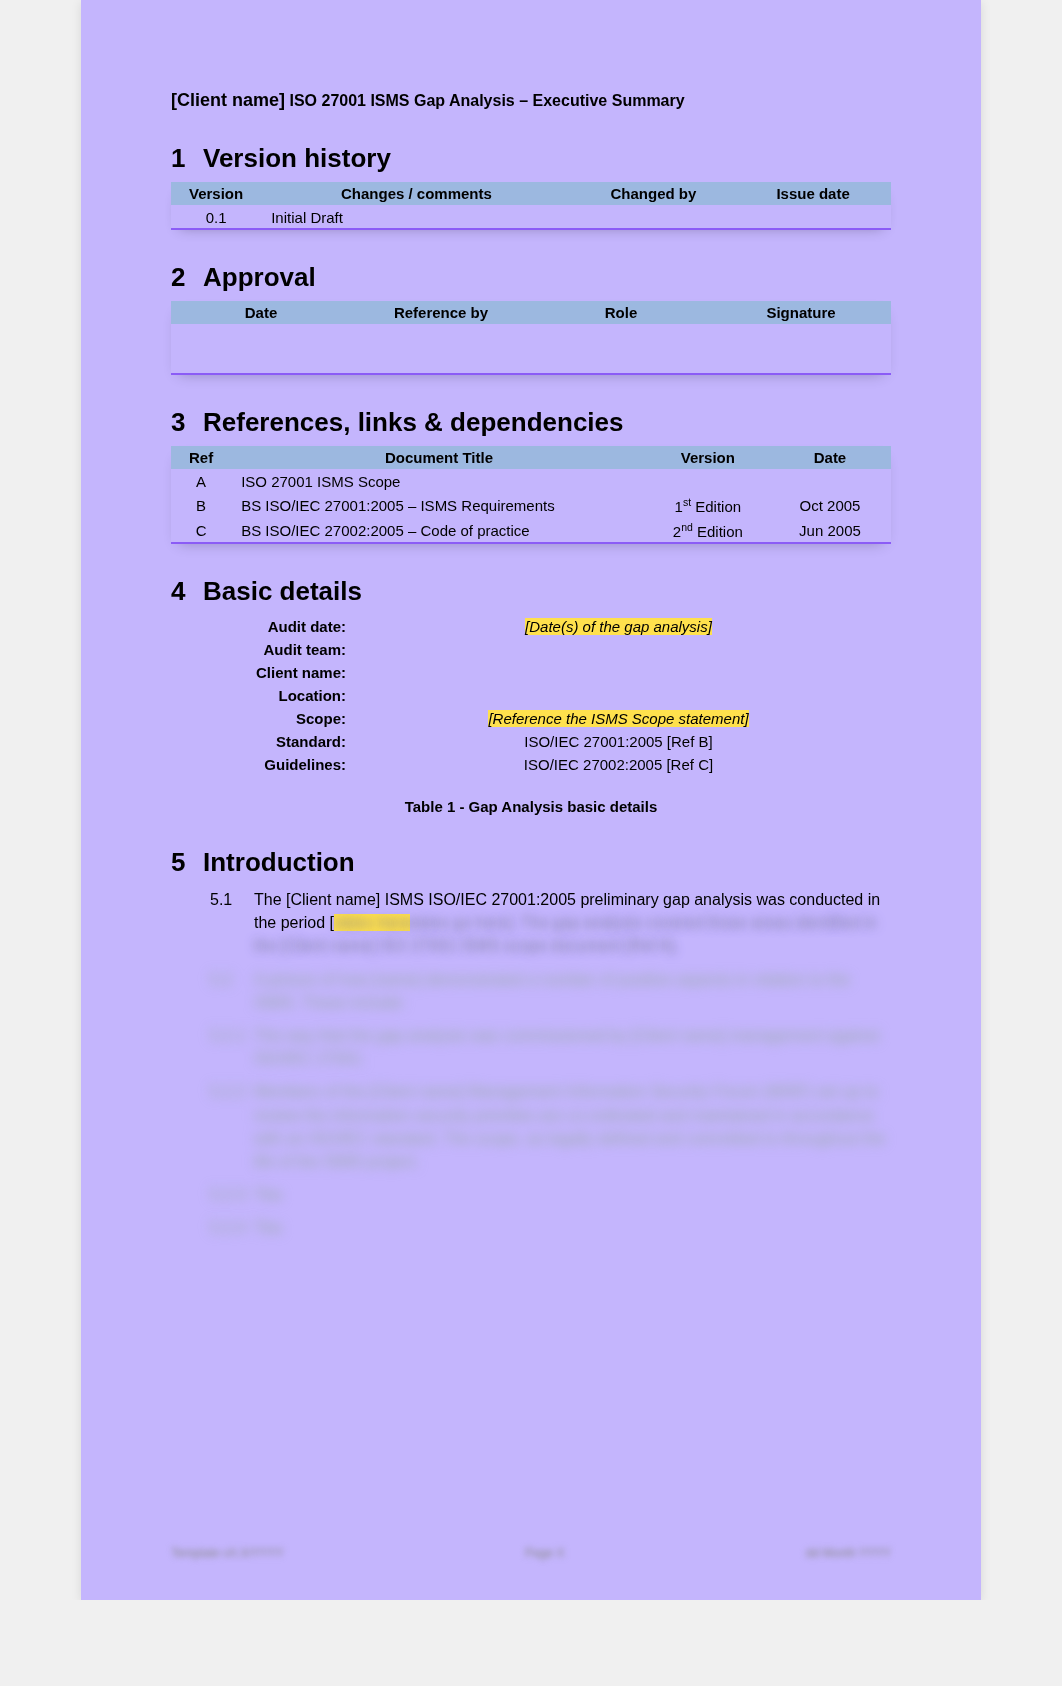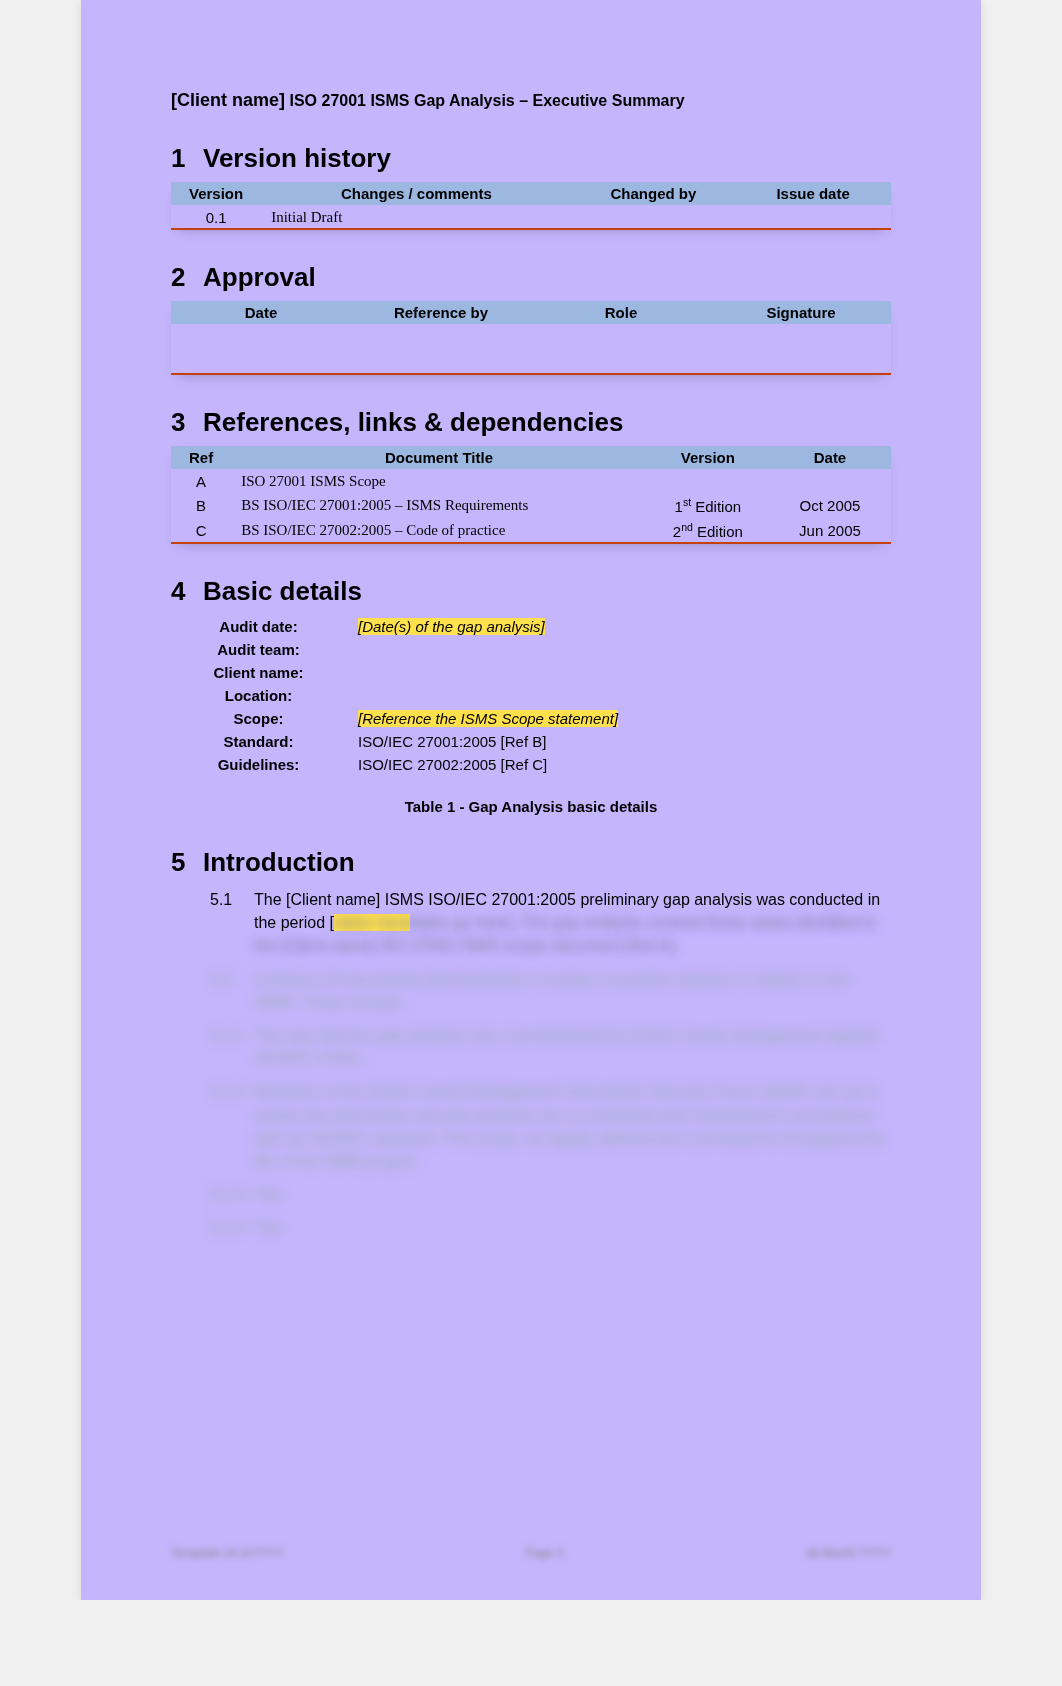--- a/index.html
+++ b/index.html
@@ -48,45 +48,44 @@
     text-align: center;
     padding: 3px 18px;
   }
   table.gridtable td {
     padding: 4px 6px 2px 6px;
     text-align: center;
   }
   table.gridtable .left {
     text-align: left;
     padding-left: 10px;
-    font-family: Liberation Serif, serif;
   }
   table.gridtable tr.bottom td {
-    border-bottom: 2px solid #c2410c;
+    border-bottom: 2px solid #8b5cf6;
   }
   .tbl-wrap {
     box-shadow: 0 6px 14px -8px rgba(0,0,0,.3);
     border-radius: 2px;
     margin-bottom: 4px;
   }
   .bigrow { height: 50px; }
   .details-row {
     display: flex;
     padding: 3px 0;
   }
   .details-row .label {
     width: 175px;
-    text-align: center;
-    font-weight: bold;
-    padding-right: 12px;
+    text-align: right;
+    font-weight: bold;
     font-size: 15px;
   }
   .details-row .val {
     flex: 1;
     font-size: 15px;
+    text-align: center;
   }
   .hl {
     background: #ffe14d;
     font-style: italic;
   }
   .caption {
     text-align: center;
     font-weight: bold;
     font-size: 15px;
     margin-top: 22px;

